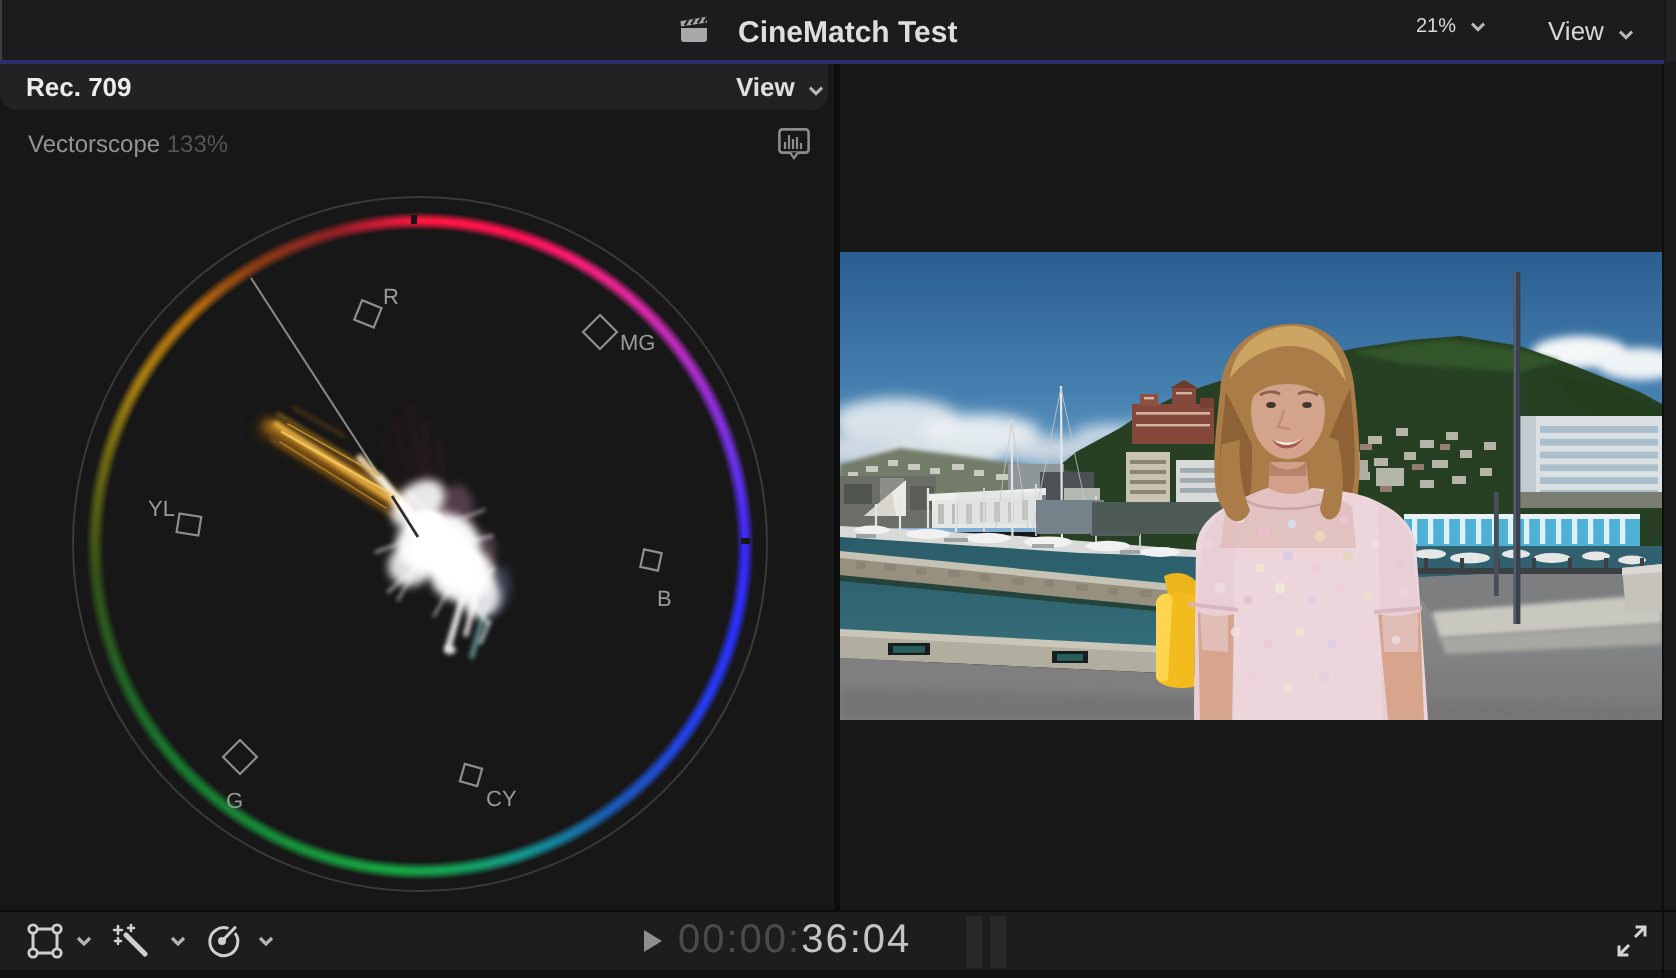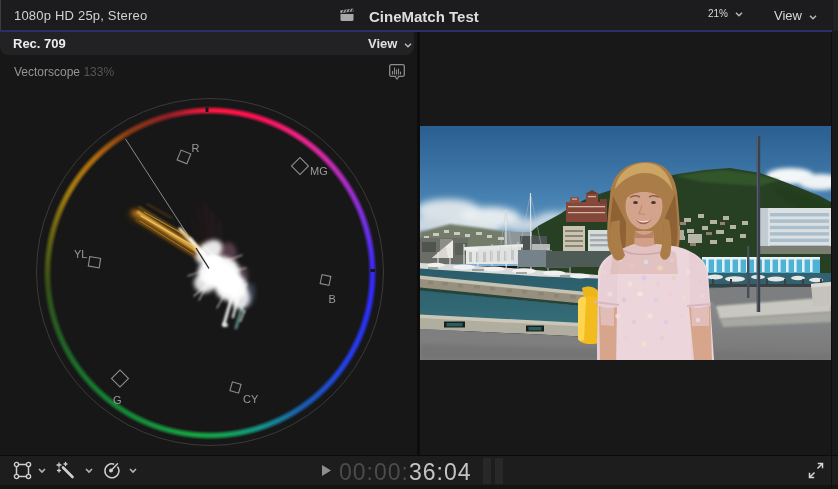--- a/index.html
+++ b/index.html
@@ -16,33 +16,32 @@
 .scopepanel{position:absolute;left:0;top:32px;width:417px;height:423px;background:#171717;}
 .divider{position:absolute;left:417px;top:32px;width:3px;height:423px;background:#0d0d0d;}
 .recbar{position:absolute;left:0;top:0;width:414px;height:23px;background:#222224;border-radius:0 0 8px 8px;}
 .rec-l{position:absolute;left:13px;top:4px;font-size:13px;font-weight:700;color:#ececec;}
 .rec-r{position:absolute;left:368px;top:4px;font-size:13px;font-weight:600;color:#e0e0e0;}
 .scopelabel{position:absolute;left:14px;top:33px;font-size:12px;color:#949494;}
 .scopelabel span{color:#555;}
 .viewer{position:absolute;left:420px;top:32px;width:412px;height:423px;background:#181818;}
 .bottombar{position:absolute;left:0;top:455px;width:838px;height:30px;background:#1d1d1d;border-top:1px solid #0b0b0b;}
 .bottomstrip{position:absolute;left:0;top:485px;width:838px;height:4px;background:#141414;}
-.tc{position:absolute;left:339px;top:459px;font-size:23px;letter-spacing:1px;color:#c4c4c4;}
+.tc{position:absolute;left:339px;top:459px;font-size:20px;letter-spacing:1px;color:#c4c4c4;}
 .tc .dim{color:#4b4b4b;}
 .meter{position:absolute;top:458px;width:8px;height:26px;background:#282828;}
 #vscope{position:absolute;left:0px;top:32px;}
 #videosvg{position:absolute;left:420px;top:126px;}
 </style>
 </head>
 <body>
 <div id="app">
   <div class="topbar"></div>
   <div style="position:absolute;left:0;top:0;width:1px;height:30px;background:#3e3e40;"></div>
   <div class="blueline"></div>
-  <div class="tb-left">1080p HD 25p, Stereo</div>
   <svg style="position:absolute;left:339px;top:8px" width="16" height="14" viewBox="0 0 16 14">
     <path d="M1.5 6 L14.5 6 L14.5 11.5 Q14.5 13 13 13 L3 13 Q1.5 13 1.5 11.5 Z" fill="#a8a8a8"></path>
     <path d="M1.6 5.2 L1.2 2.6 L14.2 0.4 L14.6 3.2 Z" fill="#a8a8a8"></path>
     <path d="M3.4 4.7 L5.2 2 M6.6 4.2 L8.4 1.5 M9.8 3.7 L11.6 1 M13 3.2 L14.4 0.8" stroke="#1c1c1e" stroke-width="1.1"></path>
   </svg>
   <div class="tb-title">CineMatch Test</div>
   <div class="tb-zoom">21%<svg class="chev" width="8" height="5" viewBox="0 0 8 5">
         <path d="M1 0.8 L4 3.8 L7 0.8" stroke="#b8b8b8" stroke-width="1.5" fill="none"></path>
       </svg></div>
   <div class="tb-view">View<svg class="chev" width="8" height="5" viewBox="0 0 8 5">

